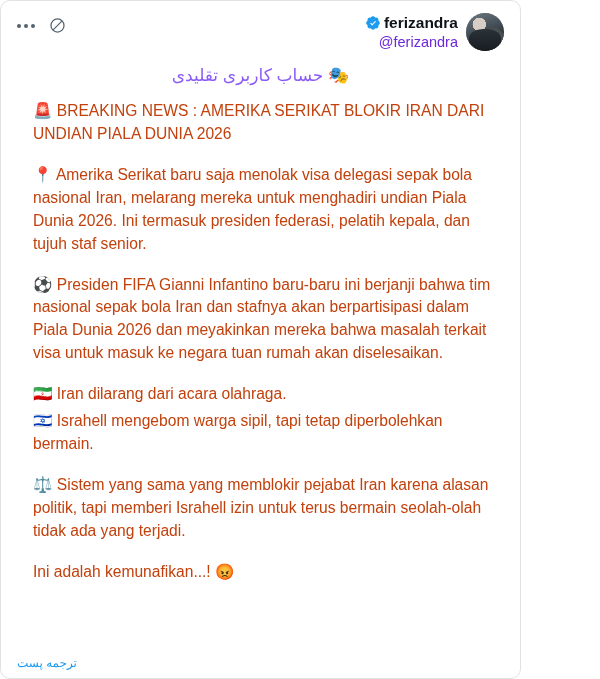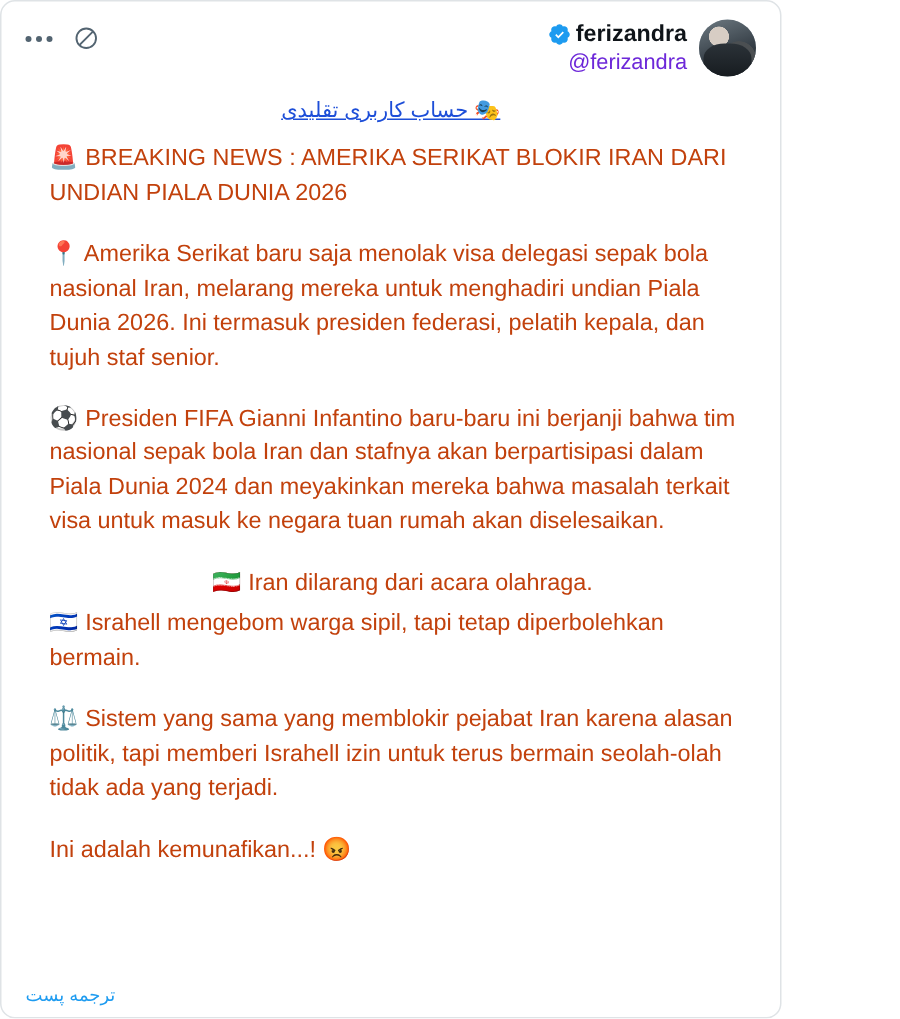--- a/index.html
+++ b/index.html
@@ -108,36 +108,34 @@
     left: 8%;
     top: 42%;
     width: 84%;
     height: 58%;
     background: linear-gradient(180deg, #2b3238 0%, #171c20 100%);
     border-radius: 44% 44% 0 0;
   }
   
   .arabic-line {
     text-align: center;
-    font-size: 14px;
-    color: #1d4ed8;
+    font-size: 17px;
+    color: #8b5cf6;
     margin: 6px 0 14px 0;
     direction: rtl;
-    text-decoration: underline;
   }
   
   .body-text p {
     margin: 0 0 18px 16px;
     font-size: 15.6px;
     line-height: 1.47;
     color: #c2410c;
   }
   .body-text p.tight {
     margin-bottom: 4px;
-    text-align: center;
   }
   .emoji {
     font-size: 15.6px;
   }
   .translate-link {
     position: absolute;
     left: 16px;
     bottom: 8px;
     font-size: 12px;
     color: #1d9bf0;
@@ -183,21 +181,21 @@
         <div class="a2"></div>
       </div>
     </div>
   </div>
 
   <div class="arabic-line">🎭 حساب كاربرى تقليدى</div>
 
   <div class="body-text">
     <p><span class="emoji">🚨</span> <span>BREAKING NEWS : AMERIKA SERIKAT BLOKIR IRAN DARI UNDIAN PIALA DUNIA 2026</span></p>
     <p><span class="emoji">📍</span> <span>Amerika Serikat baru saja menolak visa delegasi sepak bola nasional Iran, melarang mereka untuk menghadiri undian Piala Dunia 2026. Ini termasuk presiden federasi, pelatih kepala, dan tujuh staf senior.</span></p>
-    <p><span class="emoji">⚽</span> <span>Presiden FIFA Gianni Infantino baru-baru ini berjanji bahwa tim nasional sepak bola Iran dan stafnya akan berpartisipasi dalam Piala Dunia 2024 dan meyakinkan mereka bahwa masalah terkait visa untuk masuk ke negara tuan rumah akan diselesaikan.</span></p>
+    <p><span class="emoji">⚽</span> <span>Presiden FIFA Gianni Infantino baru-baru ini berjanji bahwa tim nasional sepak bola Iran dan stafnya akan berpartisipasi dalam Piala Dunia 2026 dan meyakinkan mereka bahwa masalah terkait visa untuk masuk ke negara tuan rumah akan diselesaikan.</span></p>
     <p class="tight"><span class="emoji">🇮🇷</span> <span>Iran dilarang dari acara olahraga.</span></p>
     <p><span class="emoji">🇮🇱</span> <span>Israhell mengebom warga sipil, tapi tetap diperbolehkan bermain.</span></p>
     <p><span class="emoji">⚖️</span> <span>Sistem yang sama yang memblokir pejabat Iran karena alasan politik, tapi memberi Israhell izin untuk terus bermain seolah-olah tidak ada yang terjadi.</span></p>
     <p><span>Ini adalah kemunafikan...! 😡</span></p>
   </div>
 
   <div class="translate-link">ترجمه پست</div>
 
 </div>
 

